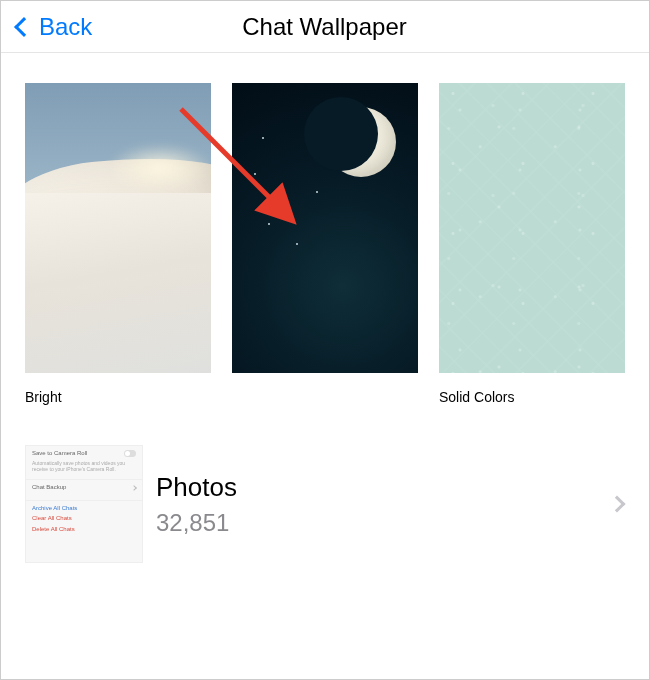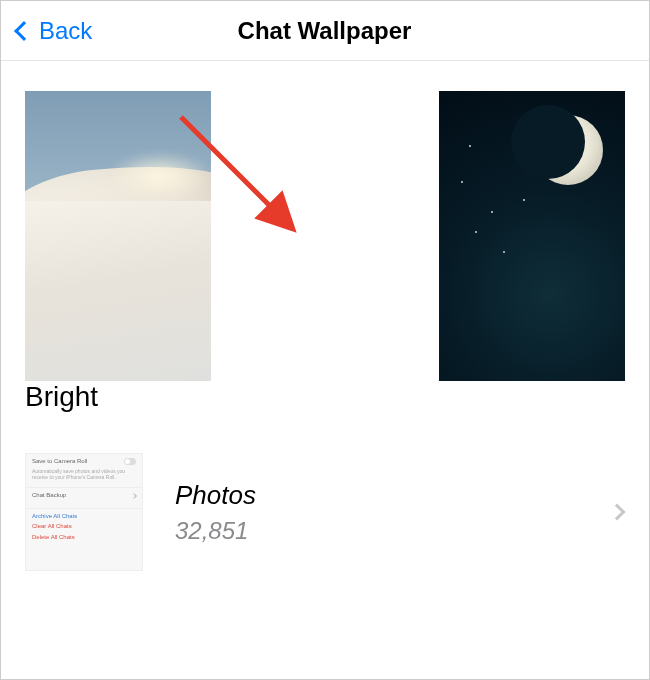--- a/index.html
+++ b/index.html
@@ -5,24 +5,23 @@
     * { box-sizing: border-box; margin: 0; padding: 0; }
     body {
       font-family: -apple-system, BlinkMacSystemFont, "Helvetica Neue", sans-serif;
       background: #fff;
       width: 650px;
       height: 680px;
       border: 1px solid #ccc;
       overflow: hidden;
     }
     .nav-bar {
-      height: 60px;
-      display: flex;
-      align-items: center;
-      padding: 0 10px;
+      height: 52px;
+      display: flex;
+      padding: 12px 10px;
       border-bottom: 1px solid #e5e5e5;
       position: relative;
     }
     .back-button {
       display: flex;
       align-items: center;
       color: #007aff;
       font-size: 24px;
       cursor: pointer;
       z-index: 2;
@@ -34,21 +33,21 @@
       border-bottom: 3px solid #007aff;
       transform: rotate(45deg);
       margin-right: 8px;
       margin-left: 6px;
     }
     .nav-title {
       position: absolute;
       left: 0; right: 1px;
       text-align: center;
       font-size: 24px;
-      font-weight: 700;
+      font-weight: 400;
       color: #000;
     }
     .content { padding: 0; }
     .thumb-row {
       display: flex;
       justify-content: space-between;
       padding: 30px 24px 0 24px;
     }
     .thumb-col {
       width: 186px;
@@ -118,23 +117,23 @@
       opacity:0.65;
     }
     .doodle-ov {
       position:absolute; inset:0;
       background:
         repeating-linear-gradient(45deg, rgba(255,255,255,0) 0 18px, rgba(255,255,255,0.08) 18px 20px),
         repeating-linear-gradient(-45deg, rgba(255,255,255,0) 0 24px, rgba(255,255,255,0.08) 24px 26px);
       opacity:0.45;
     }
     .thumb-label {
-      font-size: 28px;
+      font-size: 14px;
       color: #000;
-      margin-top: 0;
+      margin-top: 16px;
     }
     
     .arrow-ov {
       position:absolute;
       pointer-events:none;
       left: 150px;
       top: 26px;
       width: 200px;
       height: 200px;
       z-index: 20;
@@ -158,23 +157,22 @@
     }
     .pt-row { display:flex; justify-content:space-between; align-items:center; margin-bottom:2px; }
     .pt-toggle { width:12px; height:7px; border-radius:4px; background:#ddd; position:relative; }
     .pt-toggle::after { content:''; position:absolute; left:1px; top:1px; width:5px; height:5px; border-radius:50%; background:#fff; }
     .pt-sub { font-size:5px; color:#aaa; margin-bottom:6px; }
     .pt-div { height:1px; background:#eee; margin:0 -6px 4px; }
     .pt-link { font-size:6px; margin-bottom:3px; }
     .pt-bl { color:#3b7bd1; }
     .pt-rd { color:#d94b3d; }
     .photos-text {
-      margin-left: 32px;
+      margin-left: 13px;
       flex:1;
-      font-style:italic;
     }
     .photos-title {
       font-size: 26px;
       color:#000;
       margin-bottom:6px;
     }
     .photos-count {
       font-size: 24px;
       color:#8a8a8e;
     }
@@ -216,20 +214,27 @@
             <span class="star" style="top:54px;left:30px;"></span>
             <span class="star" style="top:90px;left:22px;"></span>
             <span class="star" style="top:120px;left:52px;"></span>
             <span class="star" style="top:140px;left:36px;"></span>
             <span class="star" style="top:160px;left:64px;"></span>
             <span class="star" style="top:108px;left:84px;"></span>
           </div>
           <div class="moon"></div>
         </div>
       </div>
+      <div class="thumb-col">
+        <div class="thumb sc-thumb">
+          <div class="doodles"></div>
+          <div class="doodle-ov"></div>
+        </div>
+        <div class="thumb-label">Solid Colors</div>
+      </div>
     </div>
     <svg class="arrow-ov" viewBox="0 0 200 200">
       <defs>
         <marker id="ah" viewBox="0 0 10 10" refX="8" refY="5" markerWidth="8" markerHeight="8" orient="auto">
           <path d="M0,0 L10,5 L0,10 Z" fill="#e63b2a"></path>
         </marker>
       </defs>
       <line x1="30" y1="30" x2="140" y2="140" stroke="#e63b2a" stroke-width="5" marker-end="url(#ah)"></line>
     </svg>
   </div>

